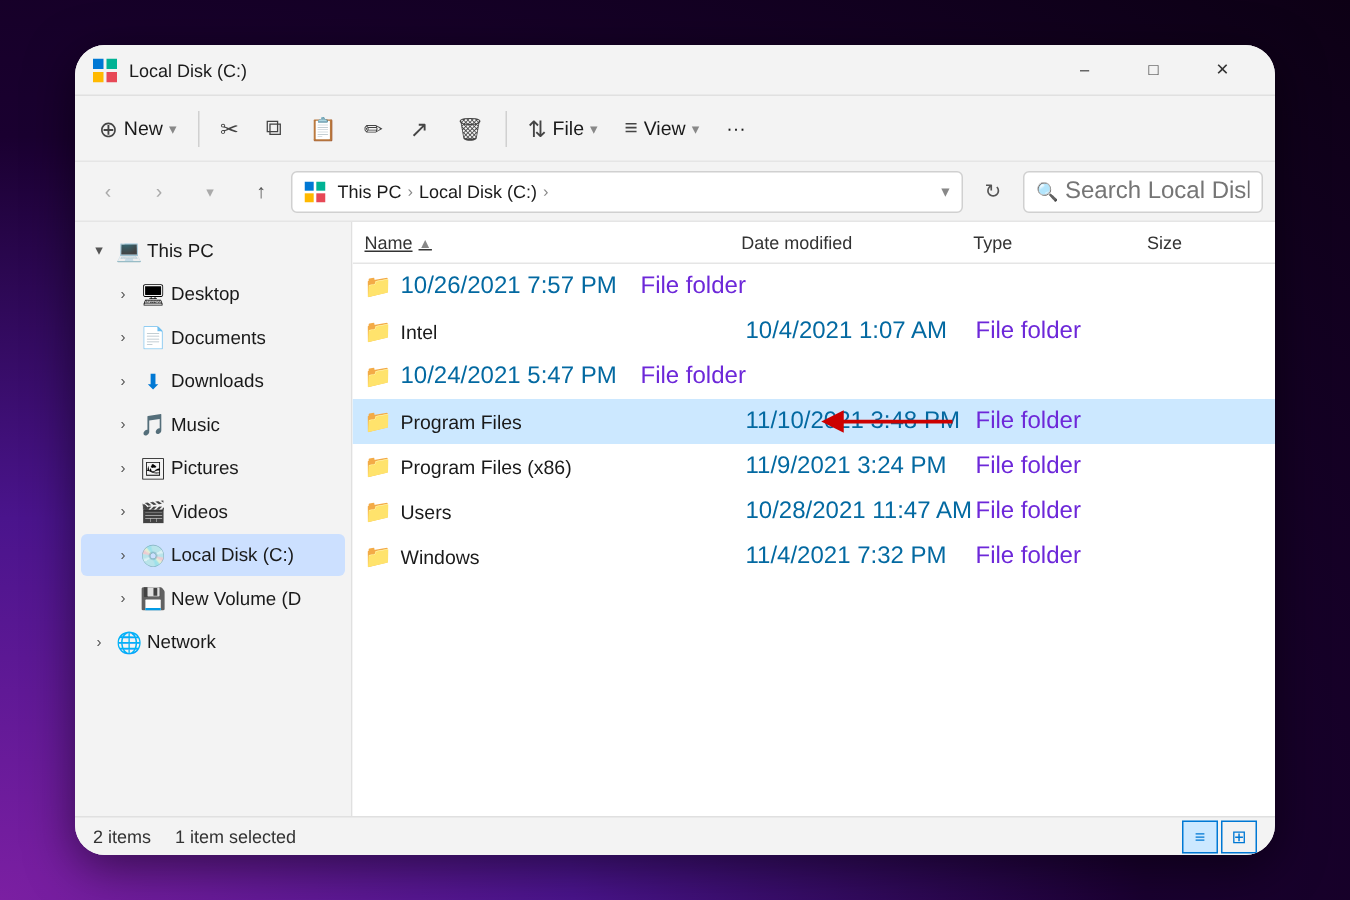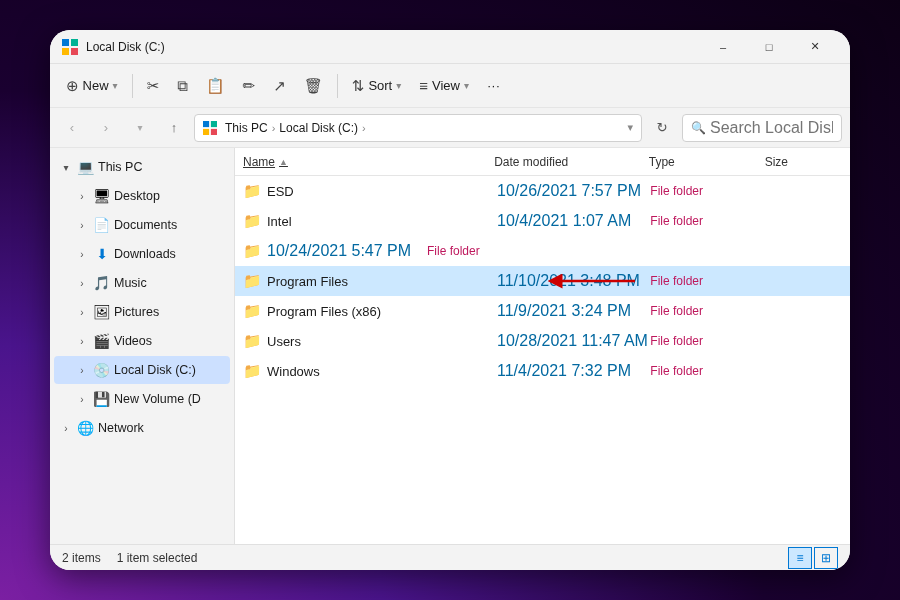--- a/index.html
+++ b/index.html
@@ -277,21 +277,21 @@
     }
     .file-name {
       width: 240px;
       font-size: 13px;
       color: #1a1a1a;
       white-space: nowrap;
       overflow: hidden;
       text-overflow: ellipsis;
     }
     .file-date { width: 160px; font-size: 16px; color: #0369a1; }
-    .file-type { width: 120px; font-size: 12px; color: #be185d; }
+    .file-type { width: 120px; font-size: 16px; color: #6d28d9; }
     .file-size { width: 80px; font-size: 12px; color: #555; }
     
     .status-bar {
       height: 26px;
       background: #f3f3f3;
       border-top: 1px solid #e0e0e0;
       display: flex;
       align-items: center;
       padding: 0 12px;
       flex-shrink: 0;
@@ -361,21 +361,21 @@
     </button>
     <button class="toolbar-btn">
       <span class="toolbar-icon">↗</span>
     </button>
     <button class="toolbar-btn">
       <span class="toolbar-icon">🗑</span>
     </button>
     <div class="toolbar-separator"></div>
     <button class="toolbar-btn">
       <span class="toolbar-icon">⇅</span>
-      <span>Sort</span>
+      <span>File</span>
       <span style="font-size:10px;color:#888">▾</span>
     </button>
     <button class="toolbar-btn">
       <span class="toolbar-icon">≡</span>
       <span>View</span>
       <span style="font-size:10px;color:#888">▾</span>
     </button>
     <button class="toolbar-btn">
       <span>···</span>
     </button>
@@ -486,21 +486,20 @@
         <div class="col-type" style="cursor:pointer;">
           <span>Type</span>
         </div>
         <div class="col-size" style="cursor:pointer;">
           <span>Size</span>
         </div>
       </div>
 
       <div class="file-row">
         <span class="file-icon">📁</span>
-        <span class="file-name">ESD</span>
         <span class="file-date">10/26/2021 7:57 PM</span>
         <span class="file-type">File folder</span>
         <span class="file-size"></span>
       </div>
       <div class="file-row">
         <span class="file-icon">📁</span>
         <span class="file-name">Intel</span>
         <span class="file-date">10/4/2021 1:07 AM</span>
         <span class="file-type">File folder</span>
         <span class="file-size"></span>

